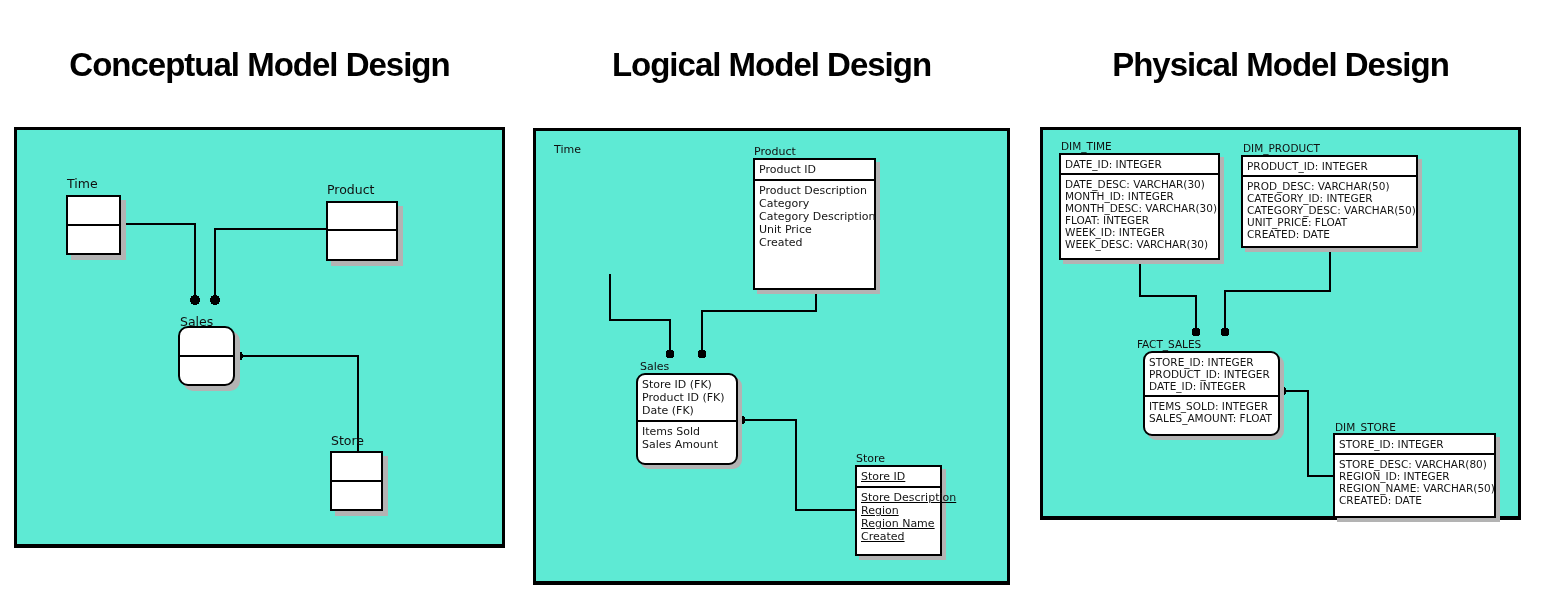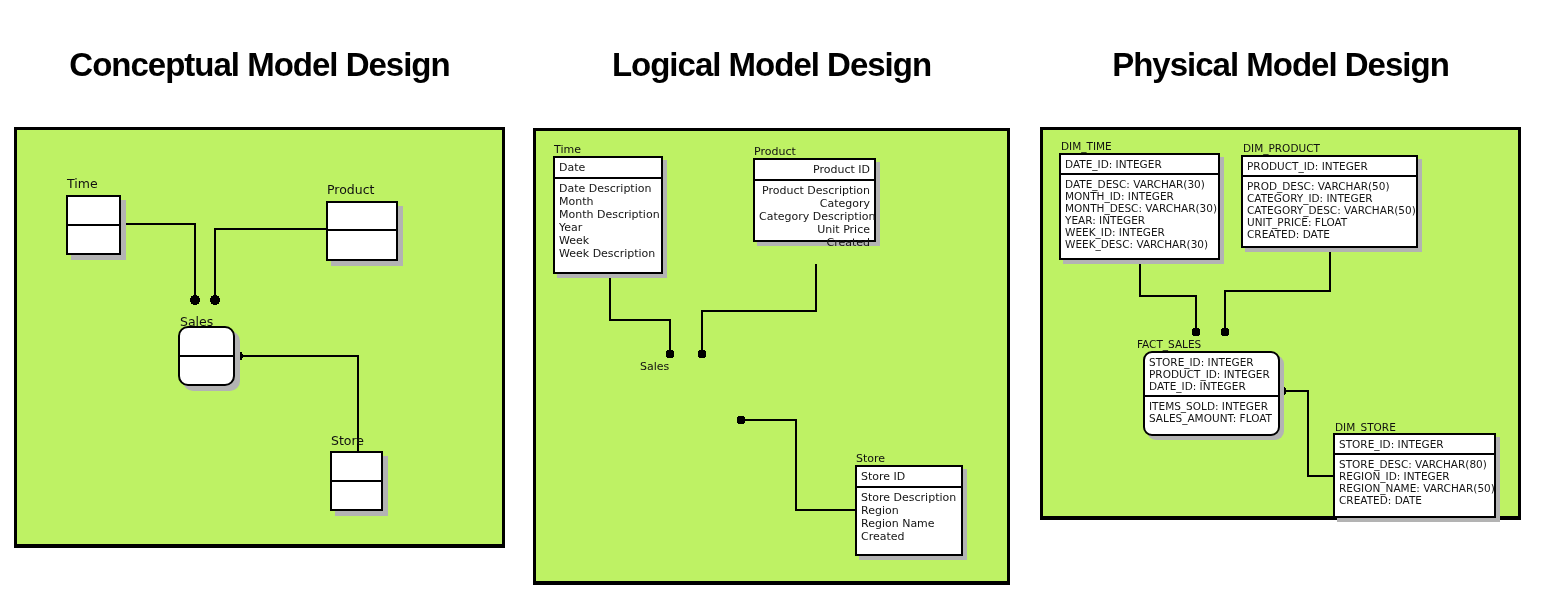--- a/index.html
+++ b/index.html
@@ -1,21 +1,21 @@
 <!DOCTYPE html>
 <html><head>
 <meta charset="utf-8">
 <style>
   html,body{margin:0;padding:0;background:#fff;}
   .canvas{position:relative;width:1544px;height:610px;background:#fff;
           font-family:"DejaVu Sans",sans-serif;overflow:hidden;}
   .title{position:absolute;top:46px;text-align:center;color:#000;
          font-family:"Liberation Sans",sans-serif;font-weight:bold;
          font-size:33px;letter-spacing:-1px;white-space:nowrap;}
-  .panel{position:absolute;background:#bef264;border:3px solid #000;
+  .panel{position:absolute;background:#5eead4;border:3px solid #000;
          border-bottom-width:4px;box-sizing:border-box;}
   .wires{position:absolute;left:0;top:0;width:100%;height:100%;shape-rendering:crispEdges;}
   .wire{stroke:#000;fill:none;}
   .p1 .wire{stroke-width:2;}
   .p2 .wire,.p3 .wire{stroke-width:1.6;}
   .dot{fill:#000;stroke:none;}
   
   .elabel{position:absolute;font-size:12.5px;color:#101010;white-space:nowrap;}
   .ent{position:absolute;background:#fff;border:2px solid #000;box-sizing:border-box;
        box-shadow:5px 5px 0 #b3b3b3;}
@@ -75,52 +75,50 @@
     <svg class="wires">
       <path class="wire" d="M74,143 V189 H134 V219"></path>
       <path class="wire" d="M280,133 V180 H166 V219"></path>
       <path class="wire" d="M205,289 H260 V379 H319"></path>
       <circle class="dot" cx="134" cy="223" r="4.5"></circle>
       <circle class="dot" cx="166" cy="223" r="4.5"></circle>
       <circle class="dot" cx="205" cy="289" r="4.5"></circle>
     </svg>
 
     <div class="tlabel" style="left:18px;top:12px;">Time</div>
-    <div class="tbl" style="left:17px;top:25px;width:110px;height:118px;">
-      <div class="hdr">
-        <div class="row">Date</div>
-      </div>
-      <div class="bdy">
-        <div class="row">Date Description</div>
-        <div class="row">Month</div>
-        <div class="row">Month Description</div>
-        <div class="row">Year</div>
-        <div class="row">Week</div>
-        <div class="row">Week Description</div>
-      </div>
-    </div>
 
     <div class="tlabel" style="left:218px;top:14px;">Product</div>
-    <div class="tbl" style="left:217px;top:27px;width:123px;height:84px;text-align:right;">
+    <div class="tbl" style="left:217px;top:27px;width:123px;height:132px;">
       <div class="hdr">
         <div class="row">Product ID</div>
       </div>
       <div class="bdy">
         <div class="row">Product Description</div>
         <div class="row">Category</div>
         <div class="row">Category Description</div>
         <div class="row">Unit Price</div>
         <div class="row">Created</div>
       </div>
     </div>
 
     <div class="tlabel" style="left:104px;top:229px;">Sales</div>
+    <div class="tbl rounded" style="left:100px;top:242px;width:102px;height:92px;border-radius:9px;">
+      <div class="hdr">
+        <div class="row">Store ID (FK)</div>
+        <div class="row">Product ID (FK)</div>
+        <div class="row">Date (FK)</div>
+      </div>
+      <div class="bdy">
+        <div class="row">Items Sold</div>
+        <div class="row">Sales Amount</div>
+      </div>
+    </div>
 
     <div class="tlabel" style="left:320px;top:321px;">Store</div>
-    <div class="tbl" style="left:319px;top:334px;width:108px;height:91px;">
+    <div class="tbl" style="left:319px;top:334px;width:87px;height:91px;text-decoration:underline;">
       <div class="hdr">
         <div class="row">Store ID</div>
       </div>
       <div class="bdy">
         <div class="row">Store Description</div>
         <div class="row">Region</div>
         <div class="row">Region Name</div>
         <div class="row">Created</div>
       </div>
     </div>
@@ -138,21 +136,21 @@
 
     <div class="tlabel" style="left:18px;top:10px;">DIM_TIME</div>
     <div class="tbl" style="left:16px;top:23px;width:161px;height:107px;">
       <div class="hdr">
         <div class="row">DATE_ID: INTEGER</div>
       </div>
       <div class="bdy">
         <div class="row">DATE_DESC: VARCHAR(30)</div>
         <div class="row">MONTH_ID: INTEGER</div>
         <div class="row">MONTH_DESC: VARCHAR(30)</div>
-        <div class="row">YEAR: INTEGER</div>
+        <div class="row">FLOAT: INTEGER</div>
         <div class="row">WEEK_ID: INTEGER</div>
         <div class="row">WEEK_DESC: VARCHAR(30)</div>
       </div>
     </div>
 
     <div class="tlabel" style="left:200px;top:12px;">DIM_PRODUCT</div>
     <div class="tbl" style="left:198px;top:25px;width:177px;height:93px;">
       <div class="hdr">
         <div class="row">PRODUCT_ID: INTEGER</div>
       </div>

